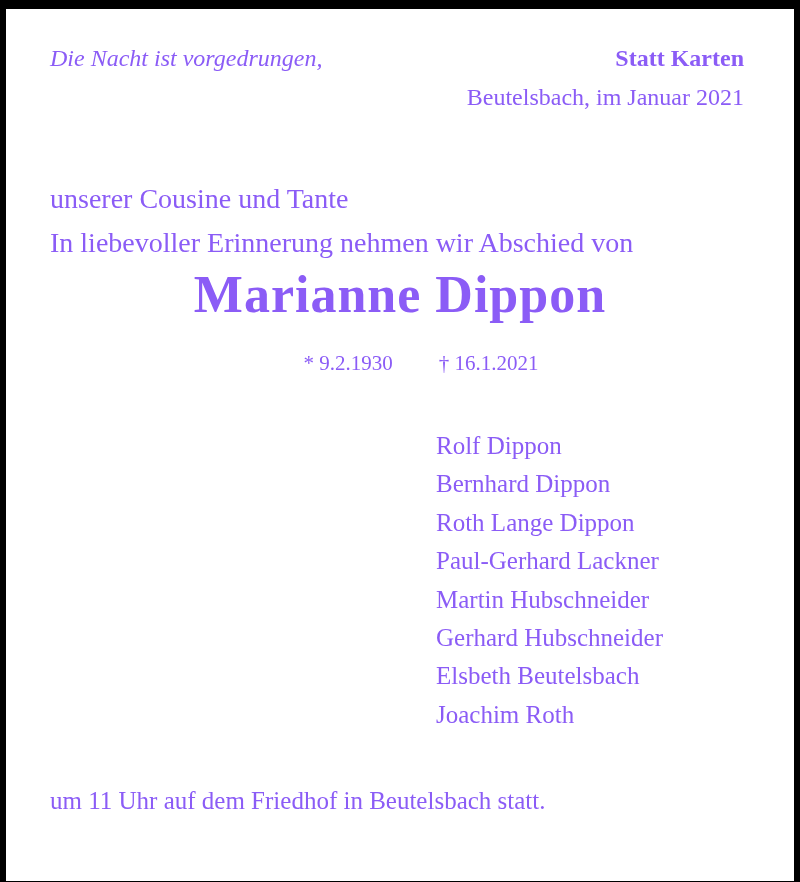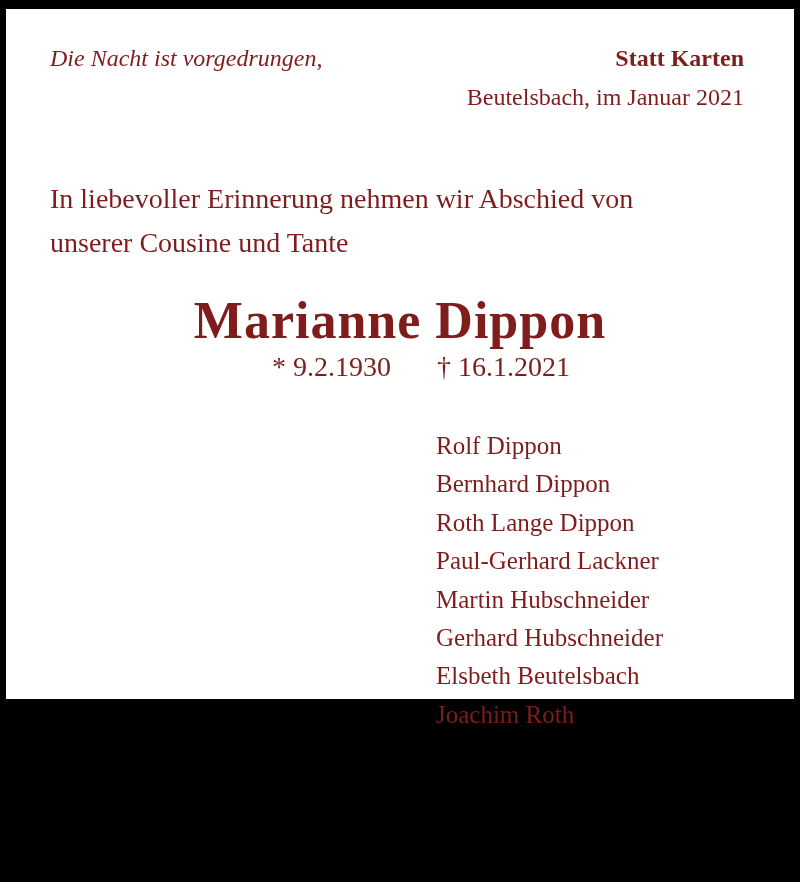--- a/index.html
+++ b/index.html
@@ -1,64 +1,65 @@
 <!DOCTYPE html>
 <html><head>
 <meta charset="utf-8">
 <style>
   html, body { margin:0; padding:0; }
   body { width:800px; height:882px; background:#000; position:relative; overflow:hidden; }
   .card {
-    position:absolute; left:6px; top:9px; width:788px; height:690px;
-    background:#fff; color:#7f1d1d;
+    position:absolute; left:6px; top:9px; width:788px; height:872px;
+    background:#fff; color:#8b5cf6;
     font-family:"Liberation Serif","DejaVu Serif",serif;
   }
   .abs { position:absolute; white-space:nowrap; }
   .verse { left:44px; top:30px; font-style:italic; font-size:24px; line-height:39px; }
   .right-block { right:50px; top:30px; text-align:right; font-size:24px; line-height:39px; }
   .right-block .bold { font-weight:bold; }
   .intro { left:44px; top:168px; font-size:28px; line-height:44px; }
-  .name { left:0; right:0; top:282px; text-align:center; font-size:52px; font-weight:bold; letter-spacing:1px; }
-  .dates { left:0; right:0; top:342px; text-align:center; font-size:28px;margin-left:42px; }
+  .name { left:0; right:0; top:256px; text-align:center; font-size:52px; font-weight:bold; letter-spacing:1px; }
+  .dates { left:0; right:0; top:342px; text-align:center; font-size:21px;margin-left:42px; }
   .dates span { display:inline-block; }
   .dates .gap { width:46px; }
   .mourners { left:430px; top:418px; font-size:25px; line-height:38.4px; }
   .mourners div { white-space:nowrap; }
   .funeral { left:44px; top:772px; font-size:25px; line-height:40px; }
 </style>
 </head>
 <body>
 
 <div class="card">
   <div class="abs verse">
     <div>Die Nacht ist vorgedrungen,</div>
   </div>
 
   <div class="abs right-block">
     <div class="bold">Statt Karten</div>
     <div>Beutelsbach, im Januar 2021</div>
   </div>
 
   <div class="abs intro">
+    <div>unserer Cousine und Tante</div>
     <div>In liebevoller Erinnerung nehmen wir Abschied von</div>
-    <div>unserer Cousine und Tante</div>
   </div>
 
   <div class="abs name">Marianne Dippon</div>
 
   <div class="abs dates">
     <span>* 9.2.1930</span><span class="gap"></span><span>† 16.1.2021</span>
   </div>
 
   <div class="abs mourners">
     <div>Rolf Dippon</div>
     <div>Bernhard Dippon</div>
     <div>Roth Lange Dippon</div>
     <div>Paul-Gerhard Lackner</div>
     <div>Martin Hubschneider</div>
     <div>Gerhard Hubschneider</div>
     <div>Elsbeth Beutelsbach</div>
     <div>Joachim Roth</div>
   </div>
 
   <div class="abs funeral">
+    <div>um 11 Uhr auf dem Friedhof in Beutelsbach statt.</div>
   </div>
 </div>
 
 </body></html>

